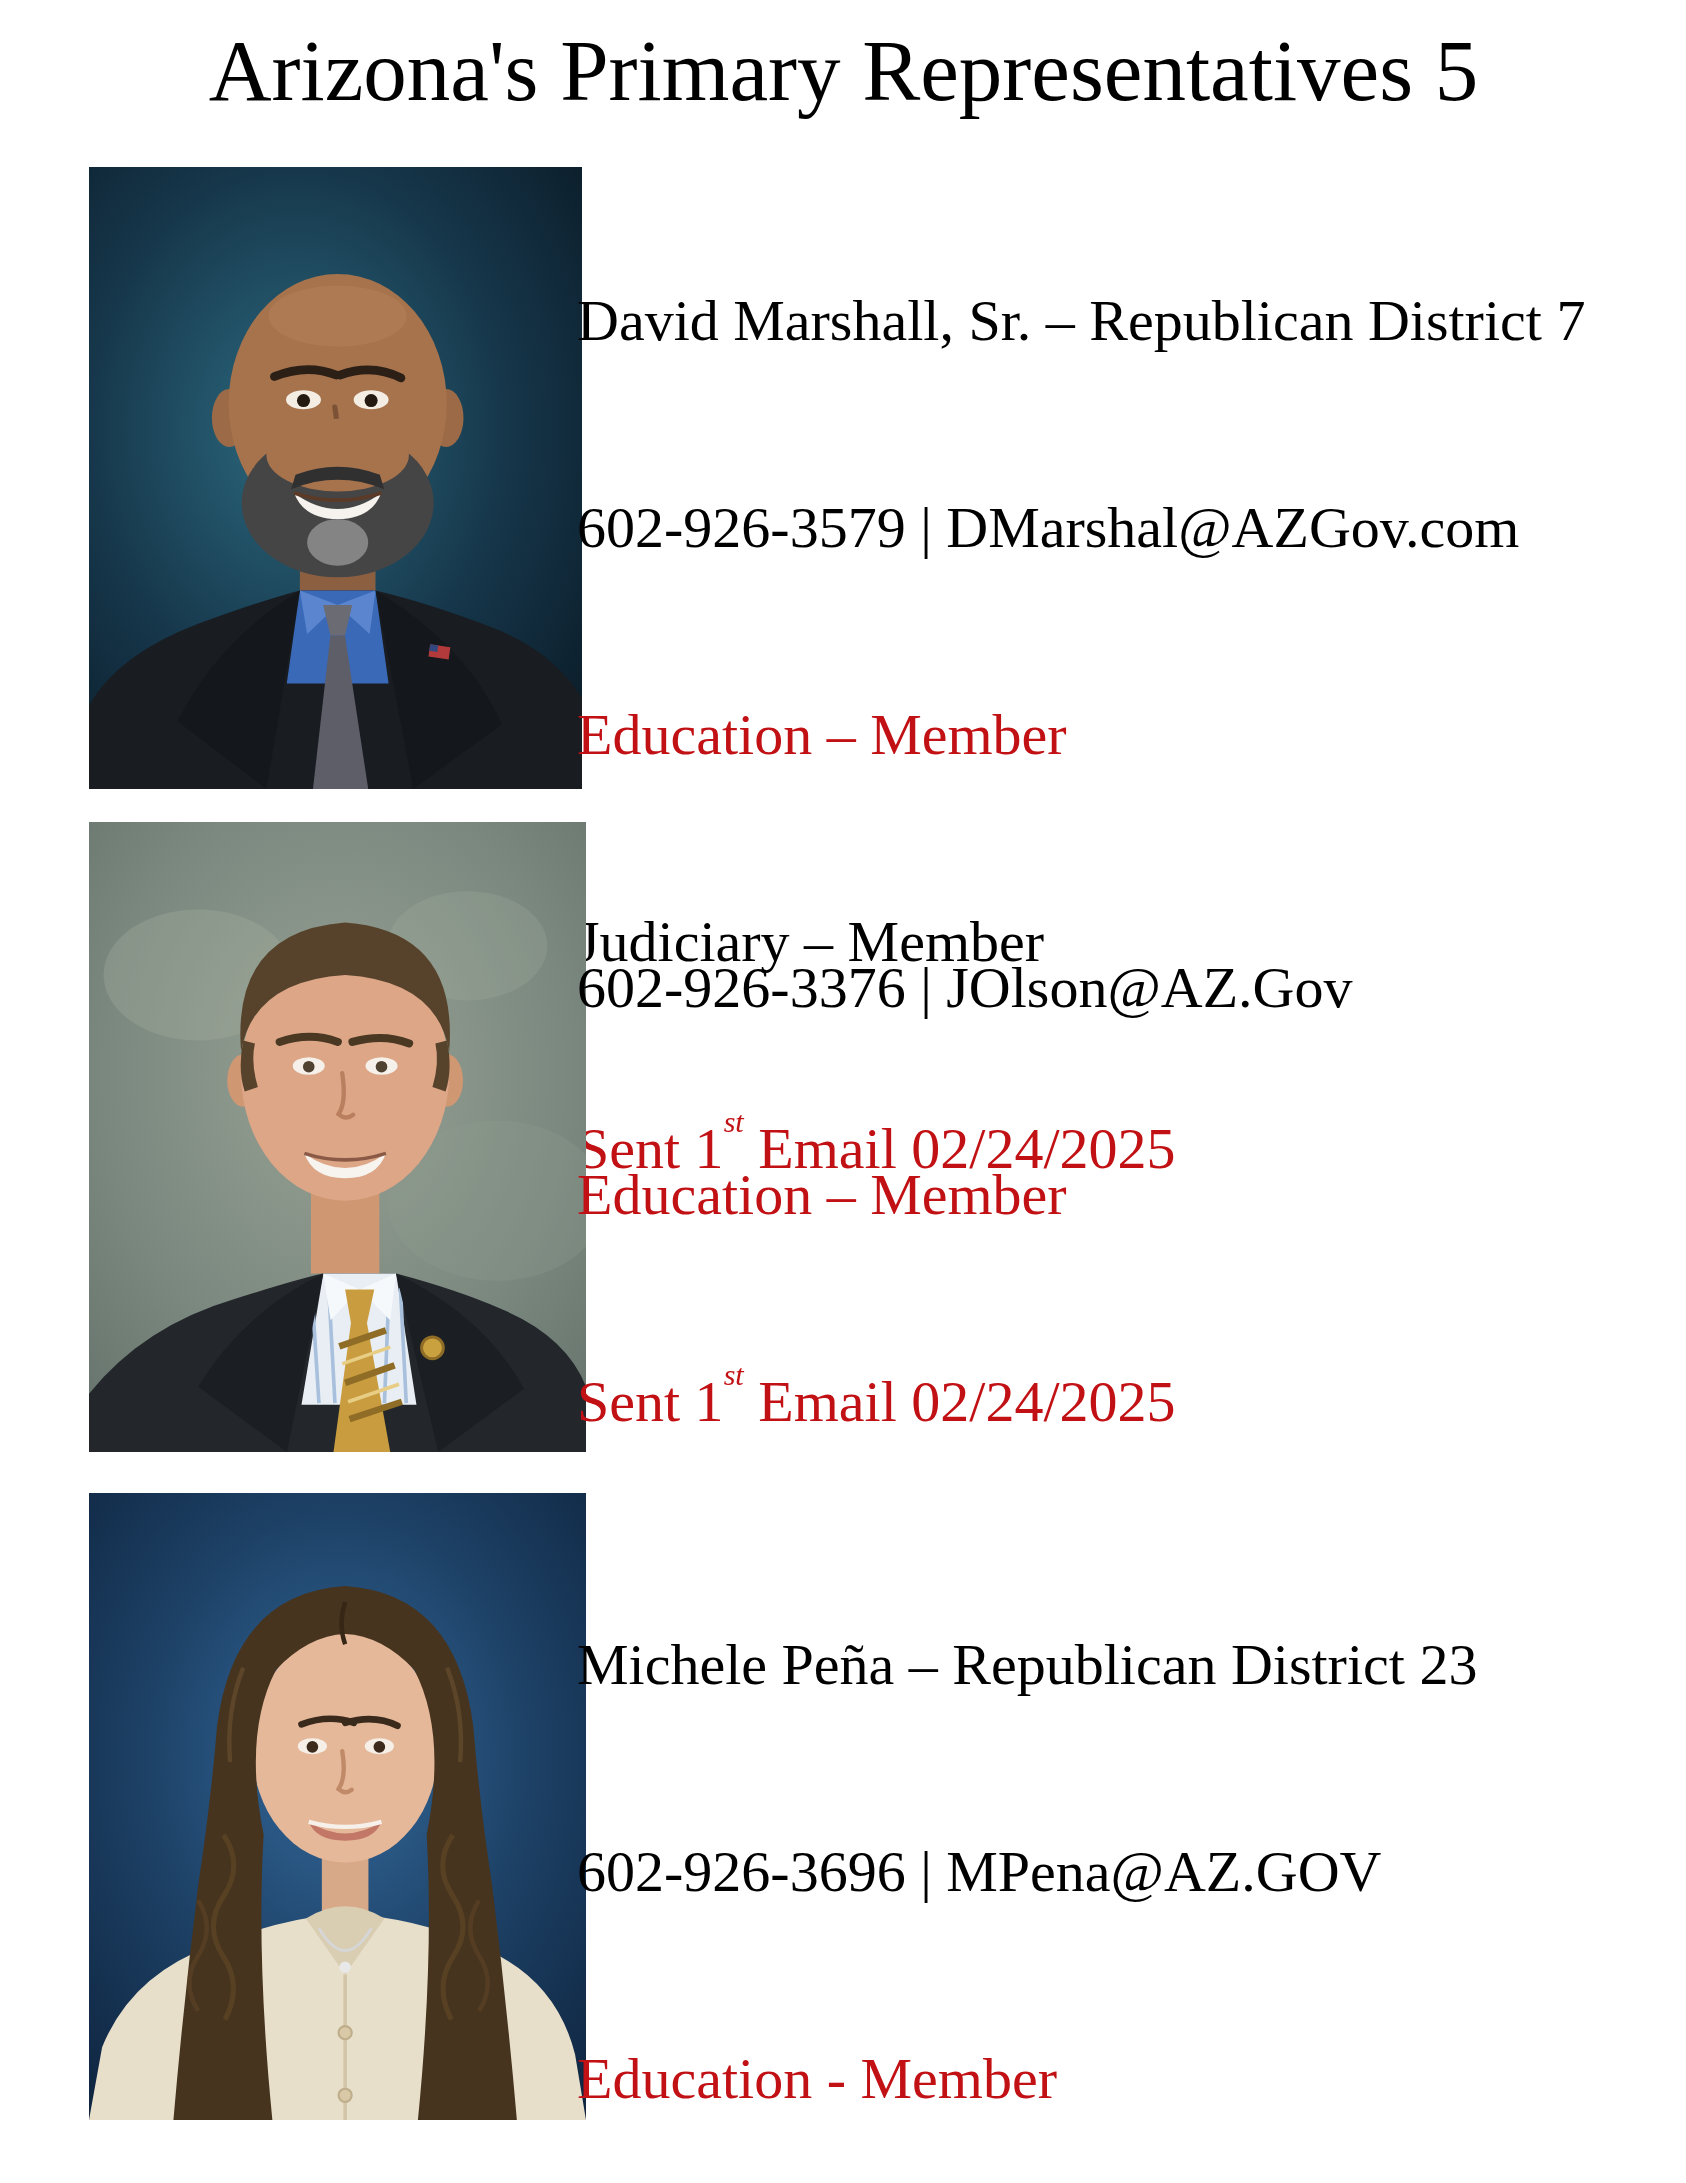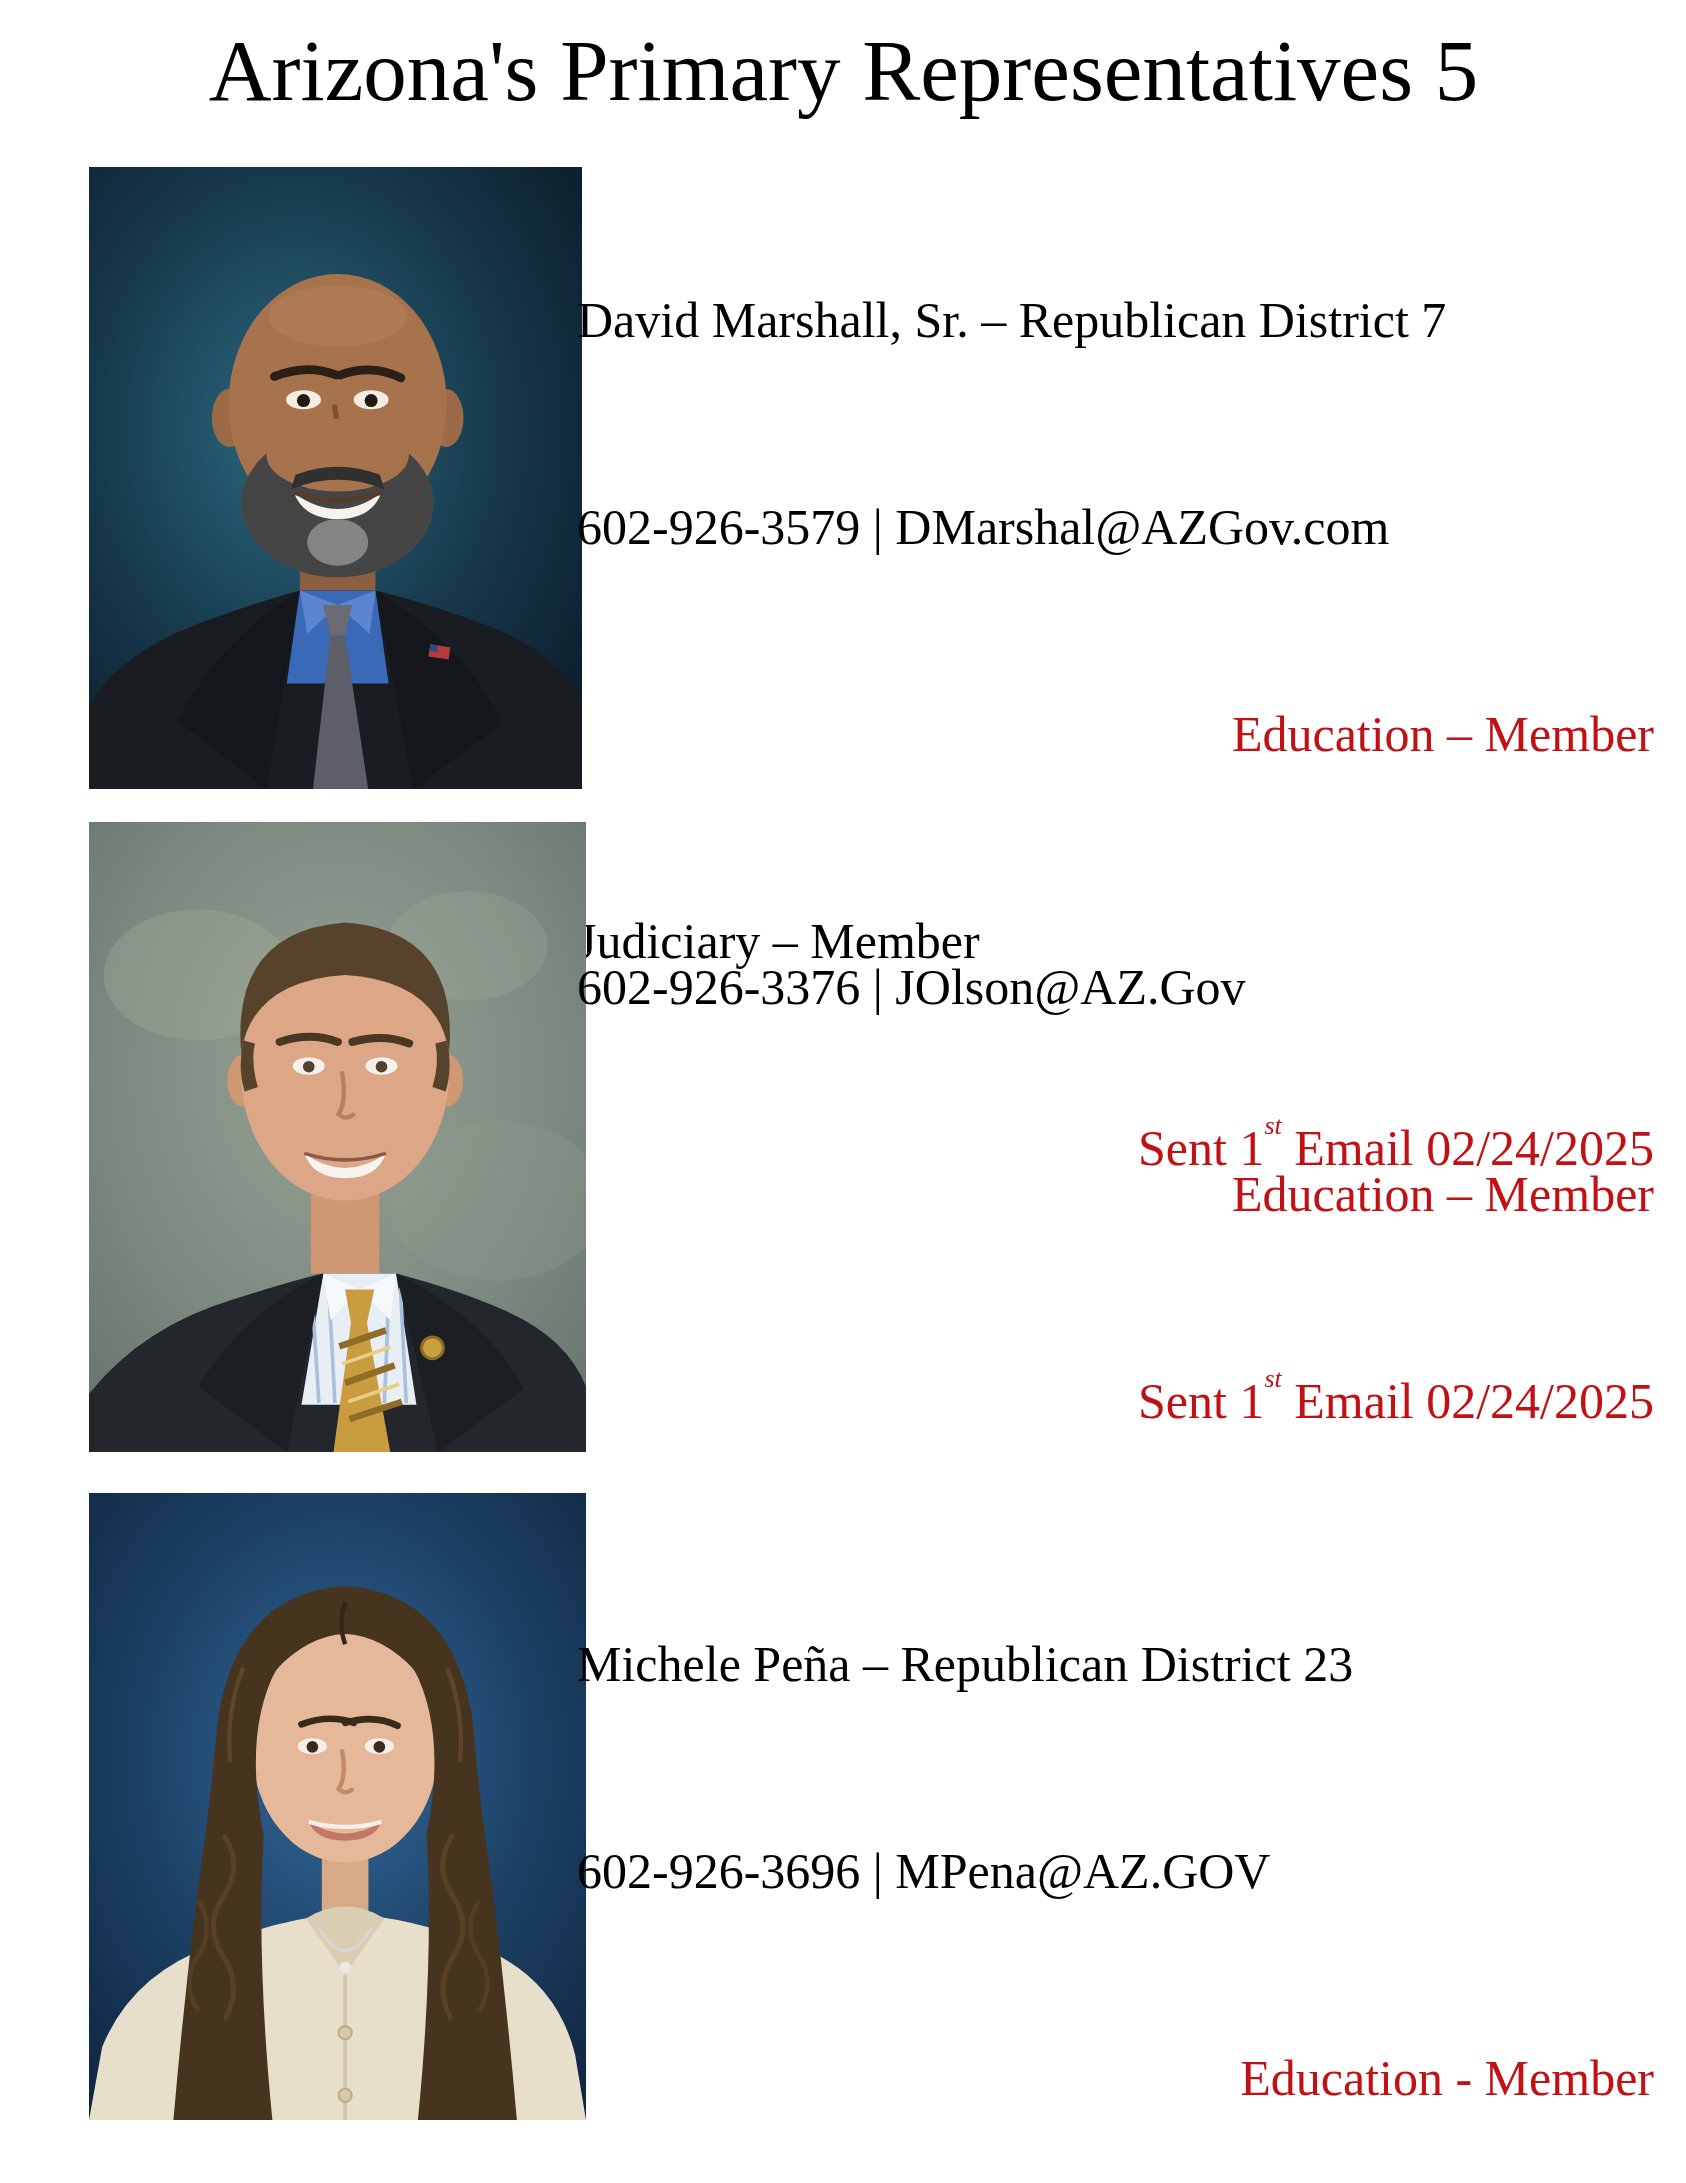--- a/index.html
+++ b/index.html
@@ -29,29 +29,29 @@
     background:#0d2138;
   }
   .photo svg{display:block;width:100%;height:100%;}
   .photo1{left:49px;top:155px;width:493px;height:622px;}
   .photo2{left:49px;top:810px;width:497px;height:630px;}
   .photo3{left:49px;top:1481px;width:497px;height:627px;}
   .info{
     position:absolute;
     left:577px;
     width:1077px;
-    font-size:50px;
+    font-size:58px;
     line-height:69px;
     white-space:pre-wrap;
   }
   .info1{top:148px;}
   .info2{top:815px;}
   .info3{top:1492px;}
   .line{margin:0;}
-  .red{color:#C21114;text-align:right;}
+  .red{color:#C21114;}
   .line sup{
     font-size:52%;
     line-height:0;
     position:relative;
     top:-0.52em;
     font-style:italic;
   }
 </style>
 </head>
 <body>

